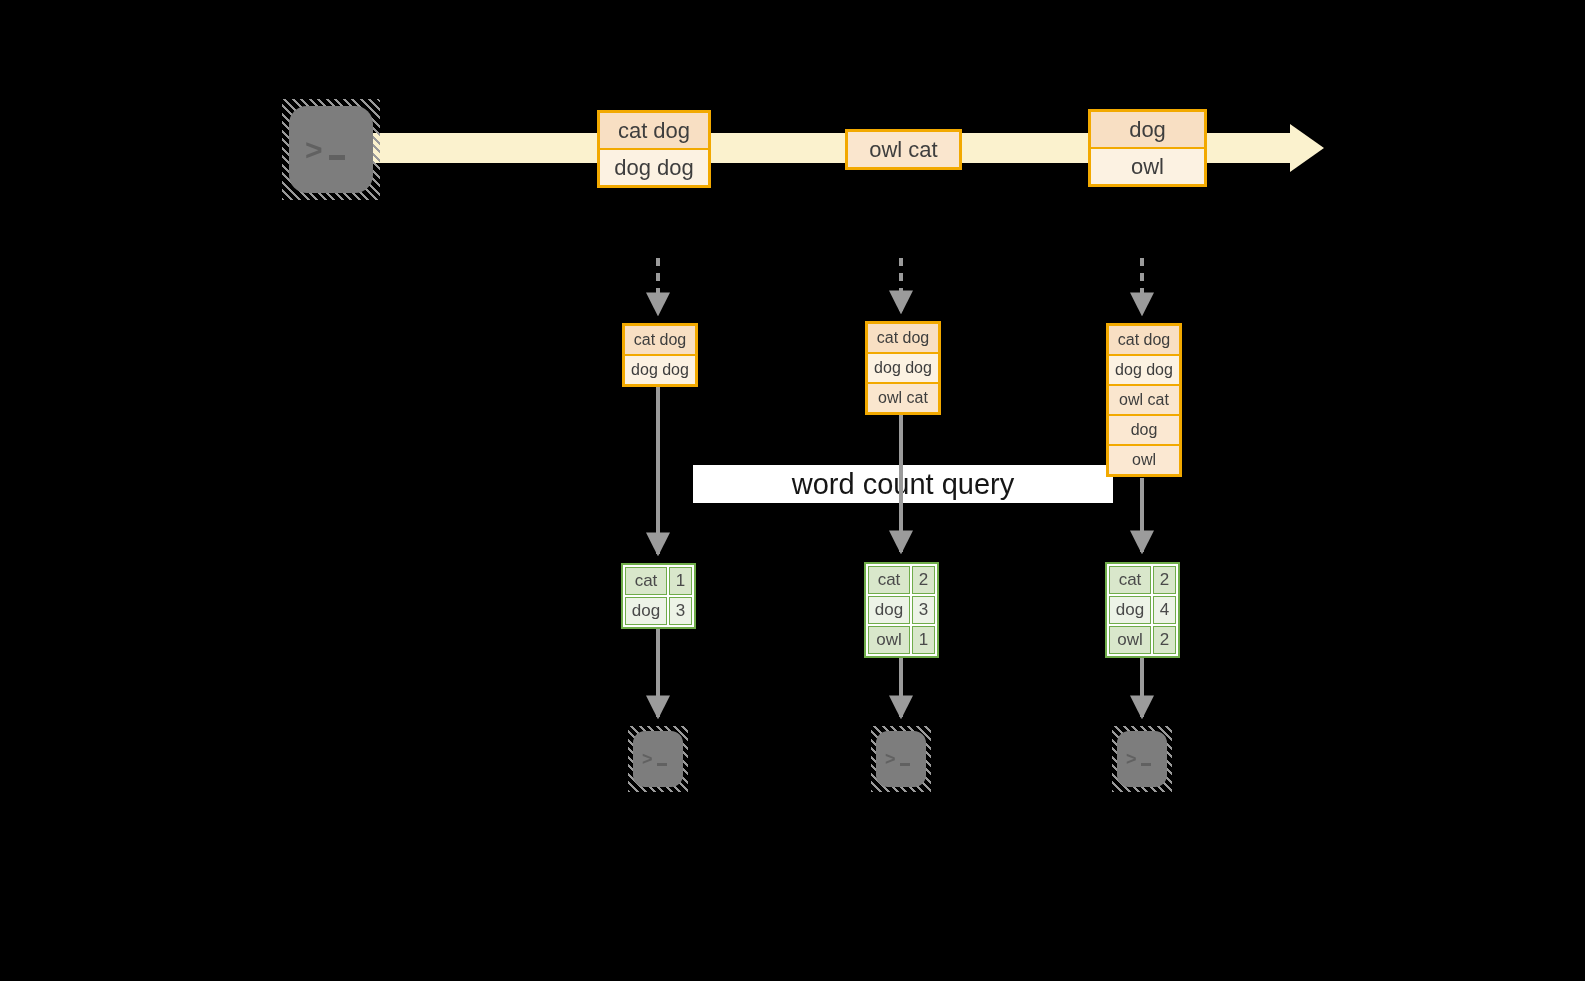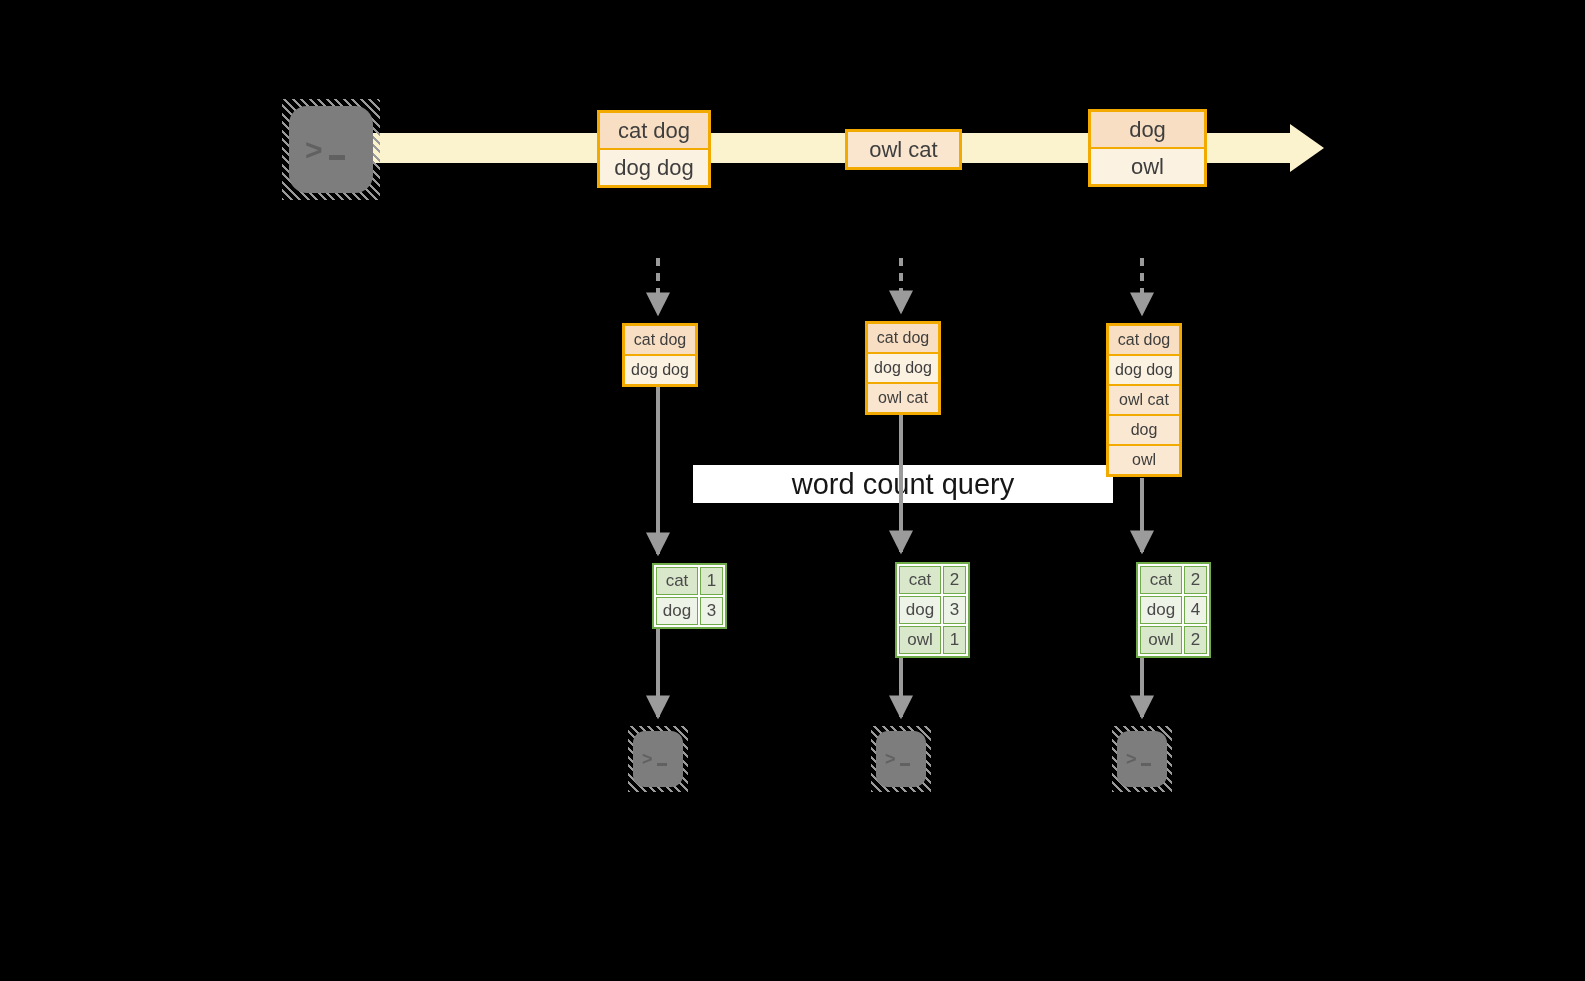--- a/index.html
+++ b/index.html
@@ -15,21 +15,21 @@
   .obox { position:absolute; border:3px solid #F2A900; background:#F2A900; display:flex; flex-direction:column; gap:2px; z-index:3; }
   .orow { display:flex; align-items:center; justify-content:center; color:#3E3E3E; }
   .obox.big .orow   { height:35px; font-size:22px; }
   .obox.small .orow { height:28px; font-size:16px; }
   
   .banner { position:absolute; left:693px; top:465px; width:420px; height:38px; background:#FFFFFF; z-index:1;
             display:flex; align-items:center; justify-content:center; }
   .banner span { font-size:29px; color:#161616; }
   
   .gtable { position:absolute; display:grid; grid-template-columns:42px 23px; gap:2px; padding:2px;
-            background:#FFFFFF; border:2px solid #6FAC49; z-index:3;margin-left:31px; }
+            background:#FFFFFF; border:2px solid #6FAC49; z-index:3; }
   .gcell  { border:1px solid #6FAC49; height:26px; display:flex; align-items:center; justify-content:center;
             font-size:17px; color:#4A4A4A; }
   
   .terminal { position:absolute; z-index:3; }
   .term-hatch { position:absolute; left:0; top:0; right:0; bottom:0;
                 background:repeating-linear-gradient(45deg,#9A9A9A 0 2px,transparent 2px 6px); }
   .term-body  { position:absolute; background:#7D7D7D; display:flex; align-items:center; }
   .terminal.lg .term-body { left:7px; top:7px; right:7px; bottom:7px; border-radius:18px; padding-left:16px; }
   .terminal.sm .term-body { left:5px; top:5px; right:5px; bottom:5px; border-radius:12px; padding-left:9px; }
   .term-prompt { color:#616161; font-weight:700; }

